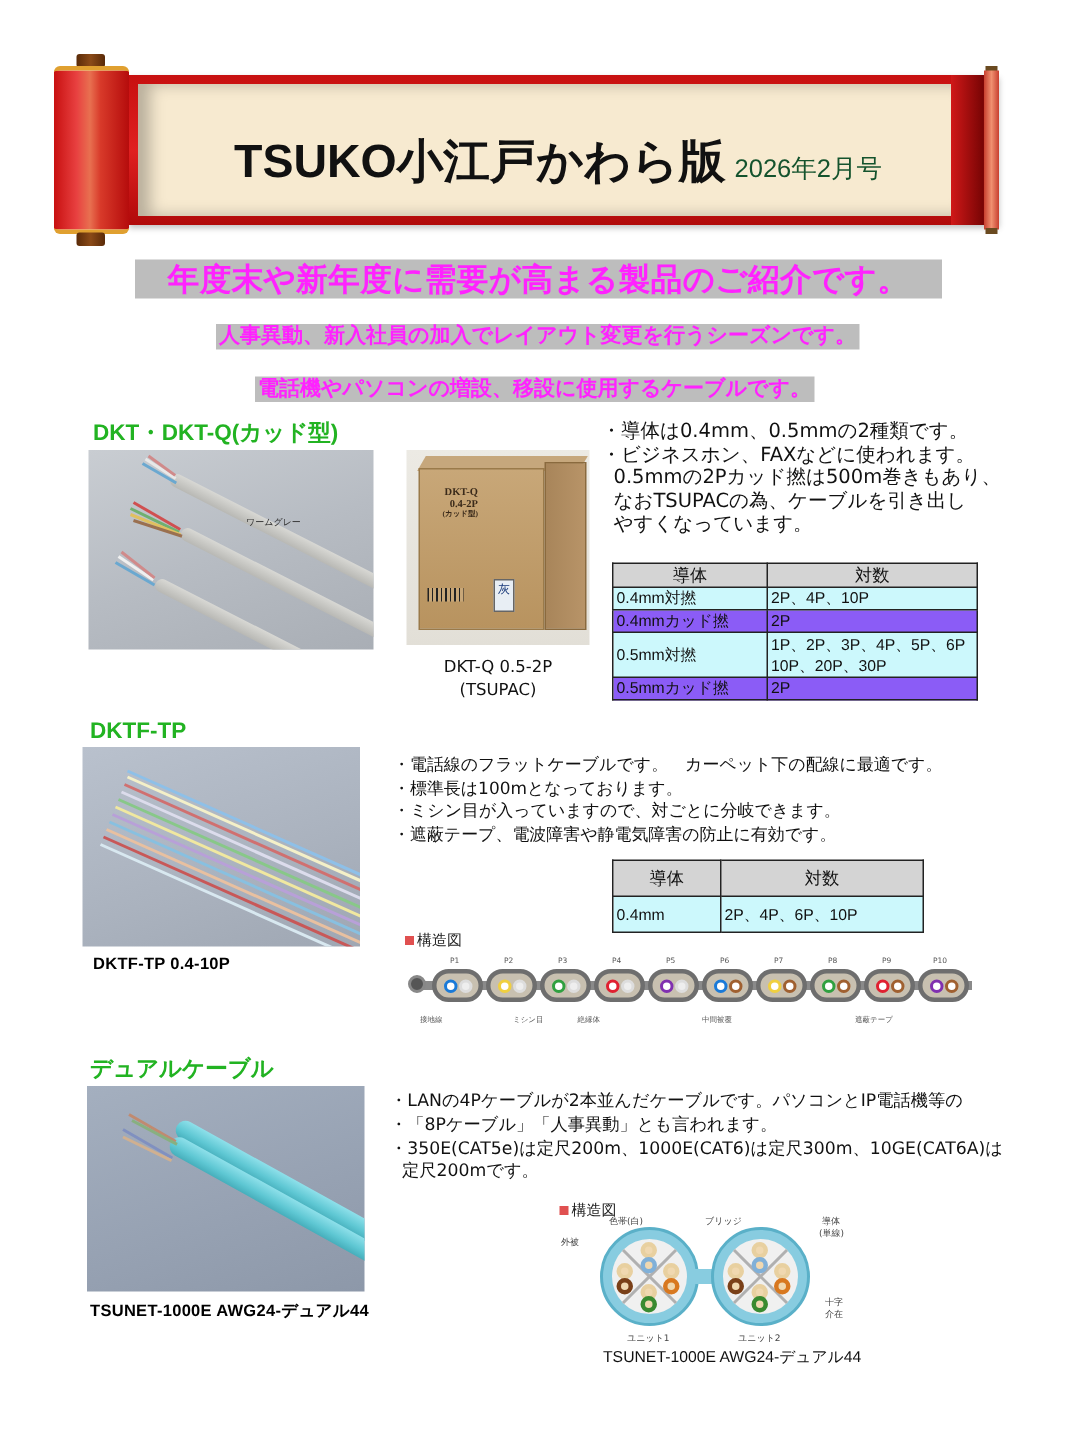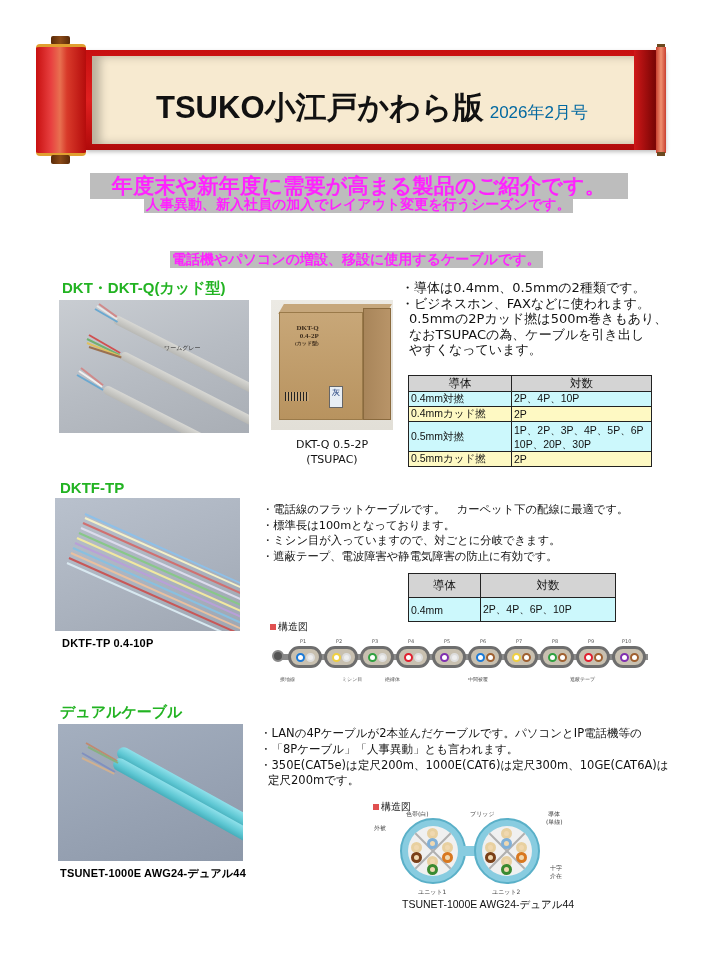--- a/index.html
+++ b/index.html
@@ -22,27 +22,27 @@
     background: linear-gradient(90deg,#5a2a08,#8a4a18,#5a2a08); border-radius: 2px; }
   .scroll .left-cap-top { top: 1px; }
   .scroll .left-cap-bottom { top: 120px; }
   .scroll .right-roll { position: absolute; left: 620px; top: 12px; width: 10px; height: 106px;
     background: linear-gradient(90deg,#c84030,#f09070,#c84030); }
   .scroll .right-cap-top, .scroll .right-cap-bottom { position: absolute; left: 621px; width: 8px; height: 4px; background: #6a4a20; }
   .scroll .right-cap-top { top: 9px; }
   .scroll .right-cap-bottom { top: 117px; }
   .scroll .title { position: absolute; left: 120px; top: 52px; white-space: nowrap; }
   .scroll .title-main { font-family: "Liberation Sans", sans-serif; font-size: 31px; font-weight: bold; color: #111; letter-spacing: 0px; }
-  .scroll .title-issue { font-family: "Liberation Sans", sans-serif; font-size: 17px; color: #0369a1; margin-left: 6px; }
+  .scroll .title-issue { font-family: "Liberation Sans", sans-serif; font-size: 17px; color: #14532d; margin-left: 6px; }
 
   
   .headline { position: absolute; left: 90px; top: 173px; width: 538px; height: 26px; background: #bdbdbd;
     color: #ff22ff; font-size: 21px; font-weight: bold; text-align: center; line-height: 26px; white-space: nowrap; letter-spacing: 0.3px; }
   .lead { position: absolute; top: 0; color: #ff22ff; font-size: 14px; font-weight: bold; line-height: 17px; white-space: nowrap; background: #bdbdbd; padding: 0 2px; }
-  .lead.l1 { left: 144px; top: 196px; }
+  .lead.l1 { left: 144px; top: 216px; }
   .lead.l2 { left: 170px; top: 228px; margin-top: 23px; }
 
   
   .sec-title { position: absolute; color: #22b322; font-size: 15px; font-weight: bold; white-space: nowrap; font-family: "Liberation Sans", sans-serif; }
 
   
   .photo { position: absolute; overflow: hidden; }
   .photo-dkt { left: 59px; top: 300px; width: 190px; height: 133px;
     background: linear-gradient(160deg,#c9cdd2 0%,#b7bcc3 50%,#a9aeb5 100%); }
   .cable-strand { position: absolute; height: 9px; border-radius: 5px; background: linear-gradient(180deg,#d8d8d4,#b8b8b4); transform-origin: left center; }
@@ -71,21 +71,21 @@
   
   .bullets { position: absolute; font-size: 11.5px; line-height: 15.5px; color: #111; white-space: nowrap; }
   .bullets .line { display: block; }
   .bullets .indent { padding-left: 8px; }
 
   
   table.spec { position: absolute; border-collapse: collapse; font-size: 10.5px; color: #111; font-family: "Liberation Sans", sans-serif; }
   table.spec td, table.spec th { border: 1px solid #222; padding: 0 2px; font-weight: normal; vertical-align: middle; }
   table.spec th { background: #d4d4d4; text-align: center; font-size: 11.5px; }
   table.spec tr.blue td { background: #ccf8fc; }
-  table.spec tr.yellow td { background: #fef9c3; }
+  table.spec tr.yellow td { background: #8b5cf6; }
 
   
   .struct-label { position: absolute; font-size: 10px; color: #222; white-space: nowrap; }
   .struct-label .sq { display: inline-block; width: 6px; height: 6px; background: #e05050; margin-right: 2px; vertical-align: middle; }
   .flat-diagram { position: absolute; left: 280px; top: 638px; width: 368px; height: 40px; }
   .flat-bar { position: absolute; left: 0; top: 16px; width: 368px; height: 6px; background: #8a8a8a; }
   .pair { position: absolute; top: 8px; width: 34px; height: 22px; border-radius: 11px; background: #c8c0b0; border: 3px solid #6e6e6e; }
   .pair .c1, .pair .c2 { position: absolute; top: 4px; width: 9px; height: 9px; border-radius: 50%; border: 2px solid; background: #fff; }
   .pair .c1 { left: 5px; }
   .pair .c2 { left: 15px; border-color: #ddd; }

